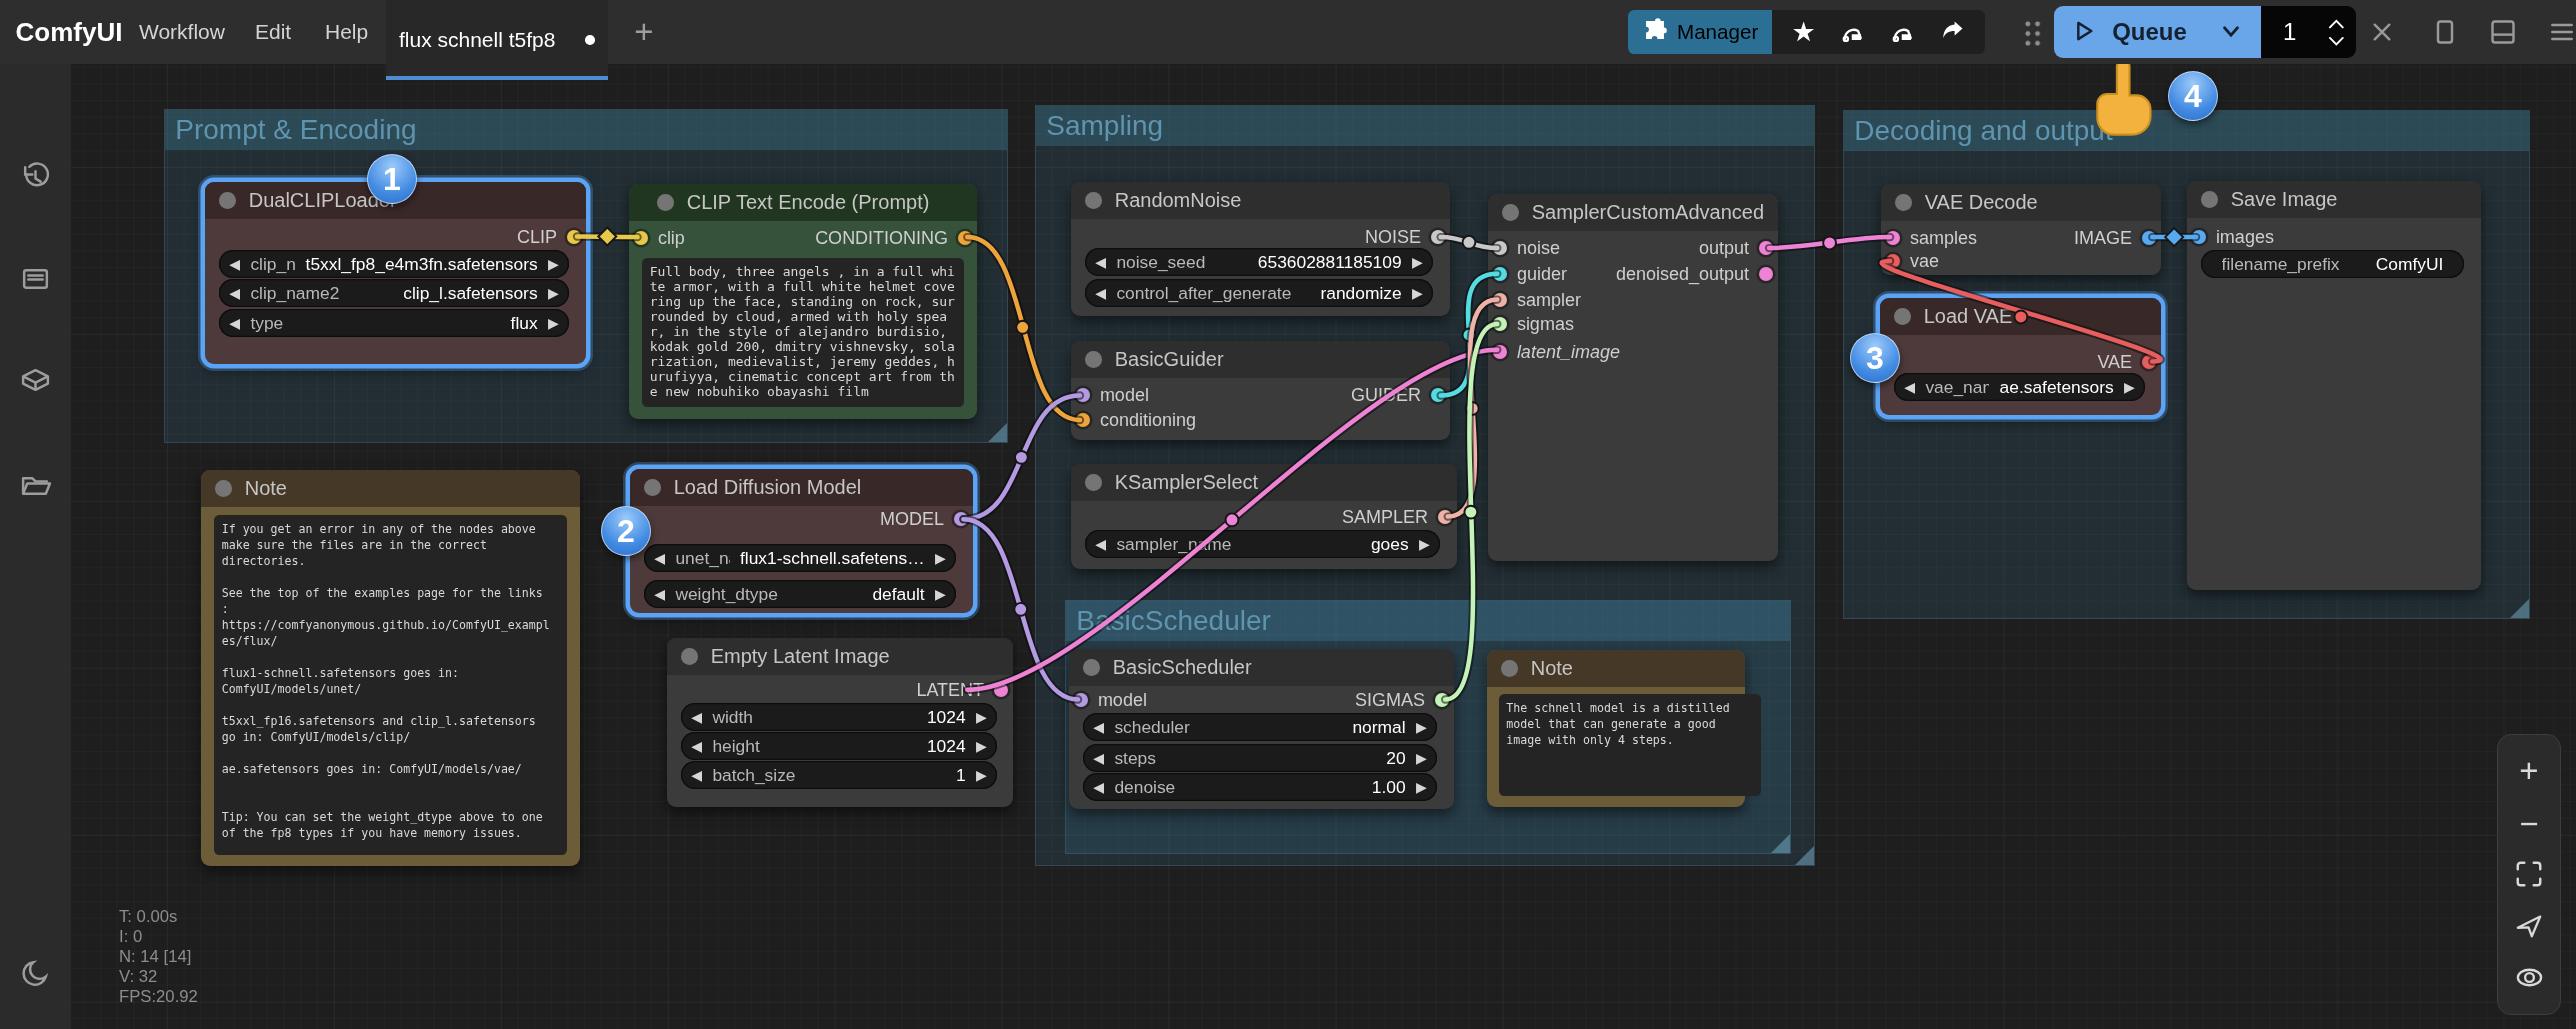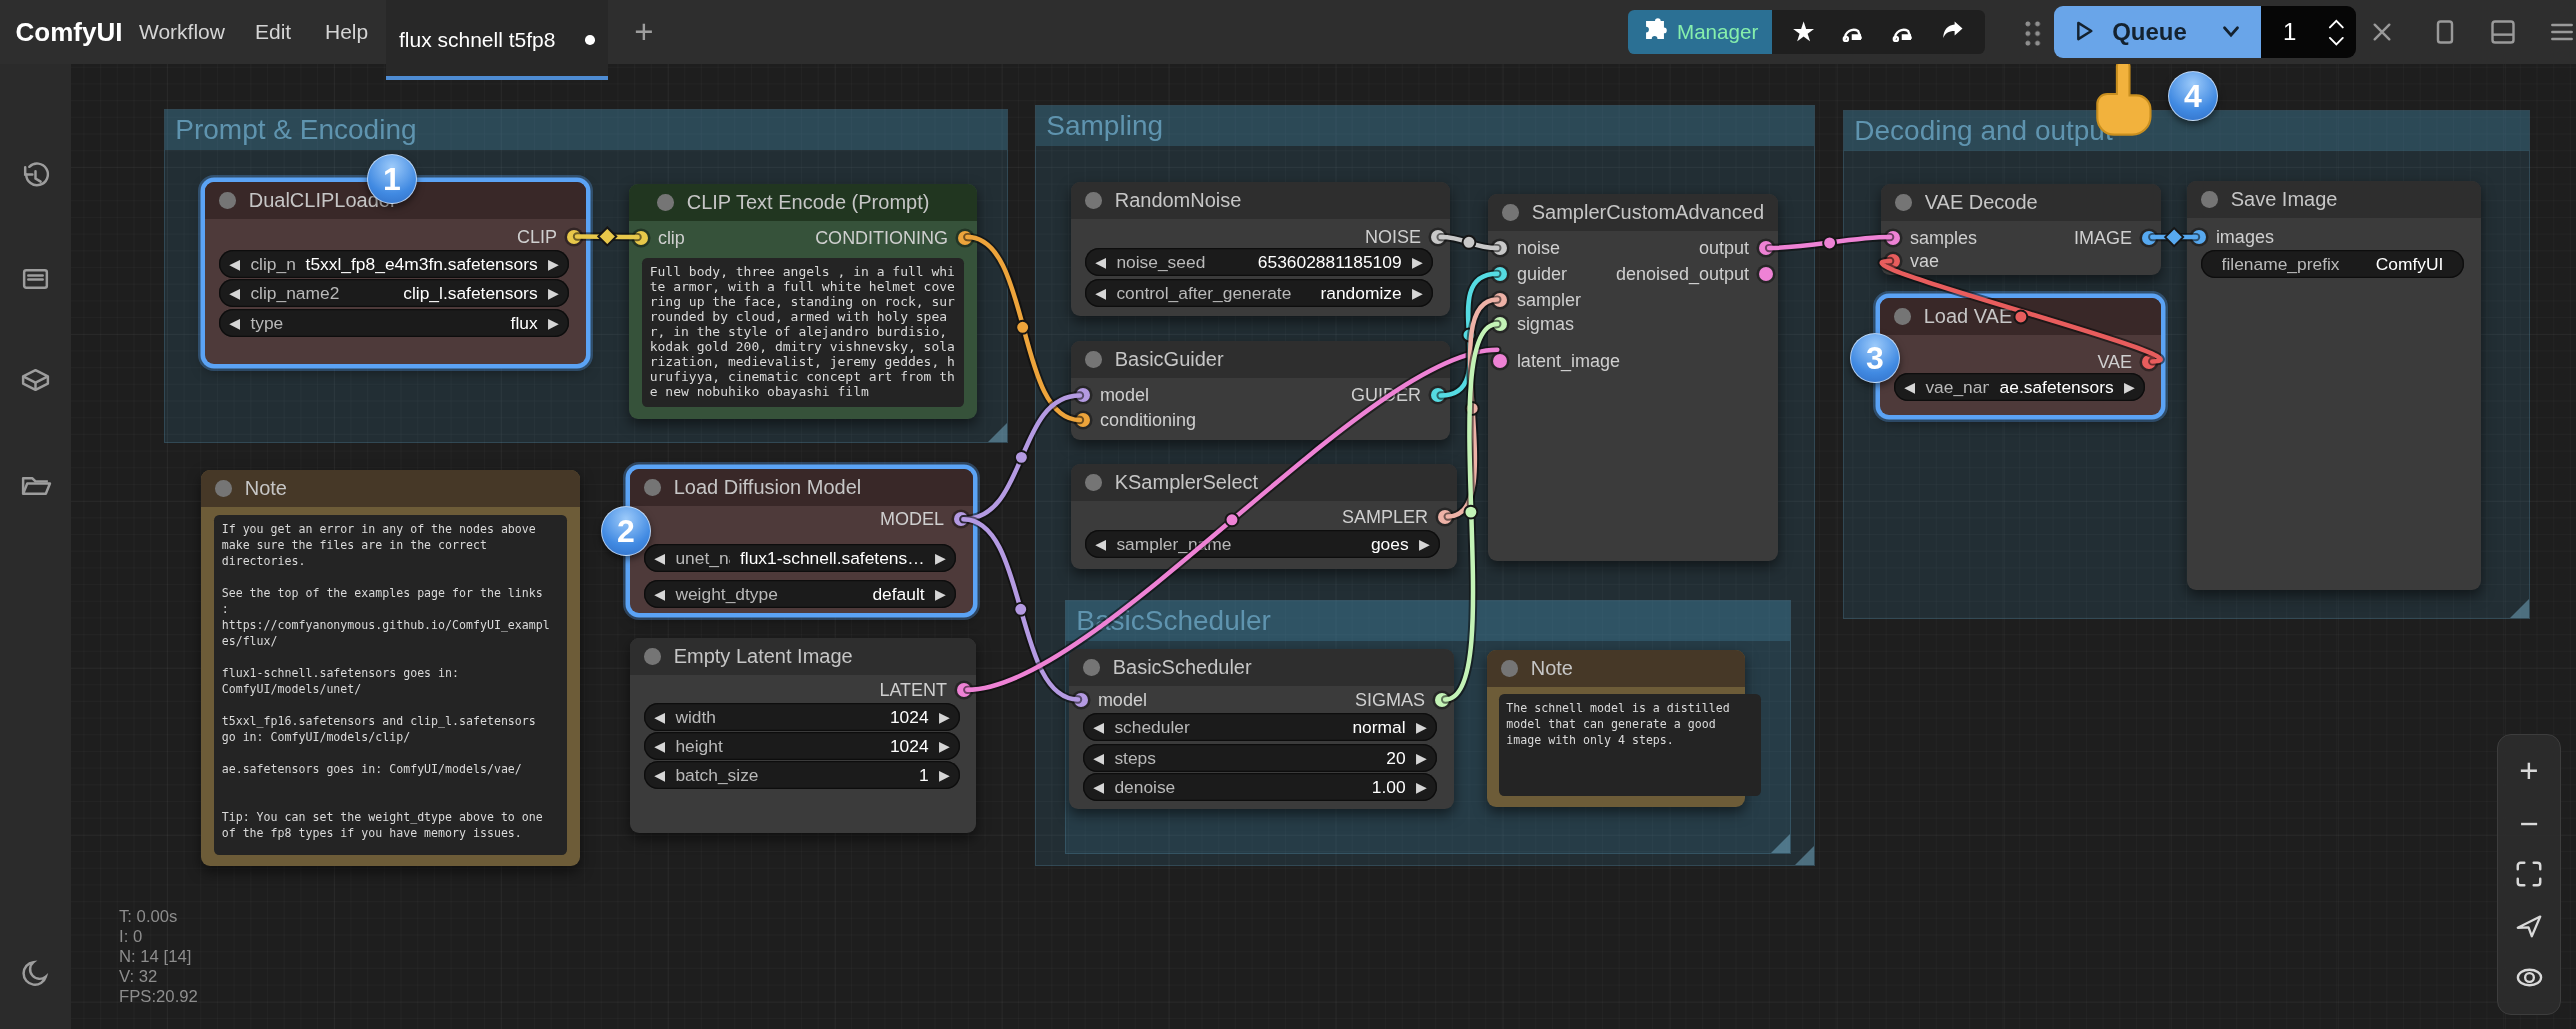--- a/index.html
+++ b/index.html
@@ -66,21 +66,21 @@
   #tab { position:absolute; left:386px; top:0; width:222px; height:80px; background:#282828;
     display:flex; align-items:center; padding:8px 13px; gap:15.5px; }
   #tab-underline { position:absolute; left:0; bottom:0; width:100%; height:3.9px; background:#4e8cd3; }
   #tab-label { color:#fff; font-size:21px; white-space:nowrap; }
   #tab-dot { width:9.7px; height:9.7px; border-radius:50%; background:#fff; margin-left:auto; }
   #newtab { position:absolute; left:618px; top:0; width:52px; height:64px; display:flex;
     align-items:center; justify-content:center; color:#9e9e9e; font-size:33px; }
 
   #manager-cluster { position:absolute; left:1628px; top:10.3px; height:44px; display:flex; }
   #manager-btn { background:#2b7094; border-radius:6.4px 0 0 6.4px; height:44px; display:flex;
-    align-items:center; gap:9px; padding:0 14px; color:#86efac; font-size:20.6px; }
+    align-items:center; gap:9px; padding:0 14px; color:#000000; font-size:20.6px; }
   #manager-icons { background:#1f1f1f; border-radius:0 6.4px 6.4px 0; height:44px; display:flex;
     align-items:center; gap:22px; padding:0 19.3px; color:#fff; }
   .star-glyph { font-size:27px; color:#fff; }
   #drag-handle { position:absolute; left:2023px; top:19.3px; width:19.3px; height:27px;
     background-image:radial-gradient(circle, #8f8f8f 2.3px, transparent 2.6px);
     background-size:9.7px 9.7px; }
   #queue-cluster { position:absolute; left:2054px; top:6.4px; height:52px; display:flex; z-index:11; }
   #queue-btn { background:#69a5e9; border-radius:9px 0 0 9px; width:207px; height:52px;
     display:flex; align-items:center; gap:15.5px; padding:0 16.7px; color:#14222f; }
   #queue-label { font-size:24px; font-weight:bold; color:#14222f; }
@@ -207,21 +207,21 @@
         <span class="wv">flux1-schnell.safetens…</span>
         <span class="warr">▶</span>
       </div>
       <div class="widget" style="top: 111px; left: 14px; width: 312px;">
         <span class="warr">◀</span>
         <span class="wl">weight_dtype</span>
         <span class="wv">default</span>
         <span class="warr">▶</span>
       </div>
     </div>
-    <div class="node theme-default" style="left: 630px; top: 638px; width: 346px; height: 195px;">
+    <div class="node theme-default" style="left: 667px; top: 638px; width: 346px; height: 169px;">
       <div class="hd">
         <span class="titledot"></span>
         <span class="ntitle">Empty Latent Image</span>
       </div>
       <div class="port out" style="top: 39px;">
         <span class="pdot" style="background: rgb(238, 130, 213);"></span>
         <span>LATENT</span>
       </div>
       <div class="widget" style="top: 65px; left: 14px; width: 316px;">
         <span class="warr">◀</span>
@@ -344,21 +344,21 @@
         <span>guider</span>
       </div>
       <div class="port in" style="top: 93px;">
         <span class="pdot" style="background: rgb(238, 178, 167);"></span>
         <span>sampler</span>
       </div>
       <div class="port in" style="top: 117px;">
         <span class="pdot" style="background: rgb(195, 243, 182);"></span>
         <span>sigmas</span>
       </div>
-      <div class="port in" style="top: 154px;">
+      <div class="port in" style="top: 145px; font-style: italic;">
         <span class="pdot" style="background: rgb(238, 130, 213);"></span>
         <span>latent_image</span>
       </div>
       <div class="port out" style="top: 41px;">
         <span class="pdot" style="background: rgb(238, 130, 213);"></span>
         <span>output</span>
       </div>
       <div class="port out" style="top: 67px;">
         <span class="pdot" style="background: rgb(238, 130, 213);"></span>
         <span>denoised_output</span>

